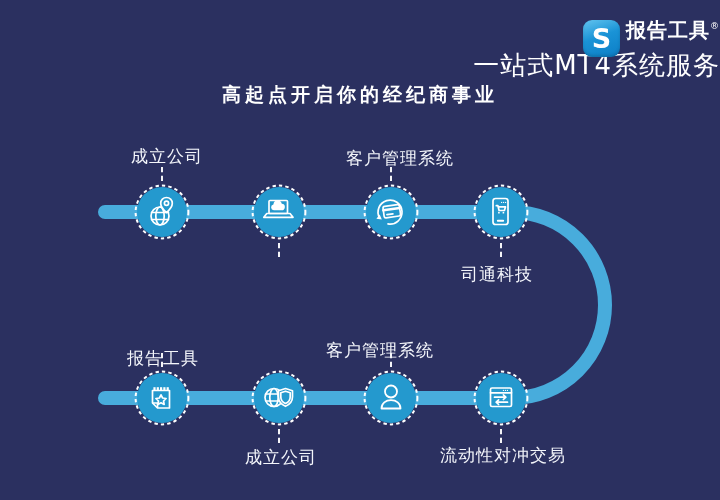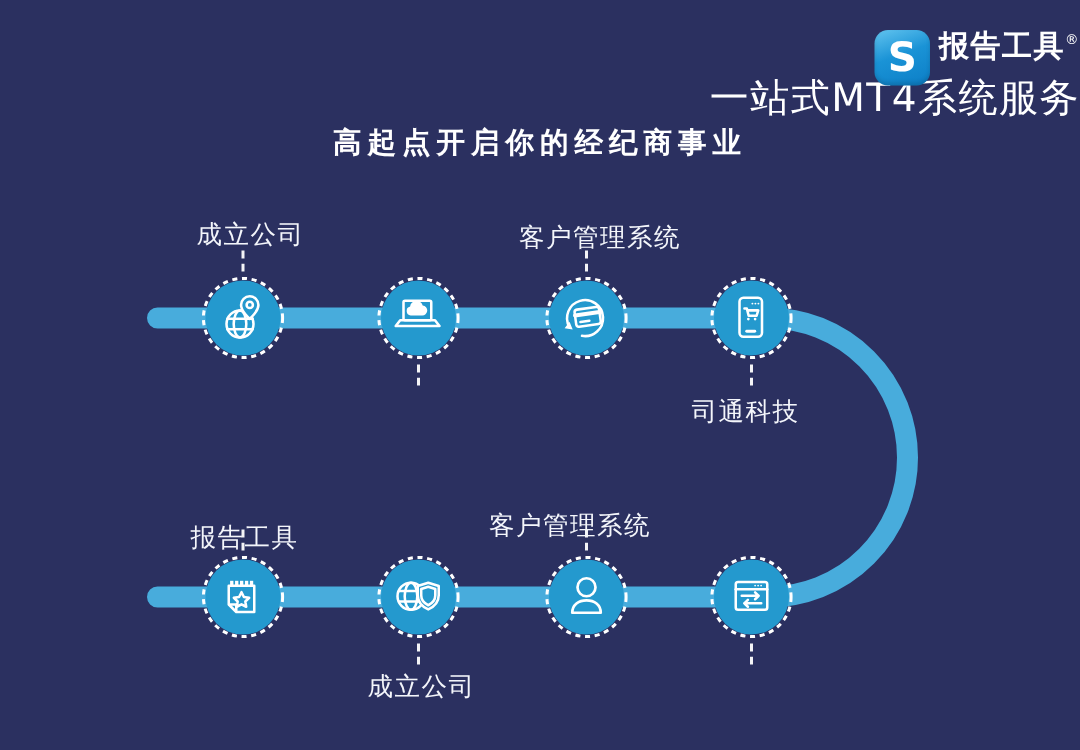--- a/index.html
+++ b/index.html
@@ -63,20 +63,21 @@
   <div class="connector" style="left:278px;top:429px;"></div>
   <div class="connector" style="left:390px;top:353px;"></div>
   <div class="connector" style="left:500px;top:429px;"></div>
 
   <div class="label" style="left:167px;top:145px;">成立公司</div>
   <div class="label" style="left:400px;top:147px;">客户管理系统</div>
   <div class="label" style="left:497px;top:263px;">司通科技</div>
   <div class="label" style="left:163px;top:331px;margin-top:16px;">报告工具</div>
   <div class="label" style="left:281px;top:446px;">成立公司</div>
   <div class="label" style="left:380px;top:339px;font-family:Liberation Serif, serif;">客户管理系统</div>
+  <div class="label" style="left:503px;top:444px;">流动性对冲交易</div>
 
   <svg class="node" style="left:131px;top:181px;" viewBox="0 0 62 62">
     <circle cx="31" cy="31" r="25" fill="#2499CE"></circle>
     <circle cx="31" cy="31" r="26.4" fill="none" stroke="#fff" stroke-width="2" stroke-dasharray="3.4 3.1"></circle>
     <g stroke="#fff" stroke-width="1.7" fill="none" stroke-linecap="round">
       <circle cx="29" cy="35" r="9"></circle>
       <ellipse cx="29" cy="35" rx="4.2" ry="9"></ellipse>
       <path d="M20.6 31.5h16.8M20.6 38.5h16.8"></path>
       <path d="M35.5 16.5a5.8 5.8 0 0 1 5.8 5.8c0 4.3-5.8 9.2-5.8 9.2s-5.8-4.9-5.8-9.2a5.8 5.8 0 0 1 5.8-5.8z" fill="#2499CE"></path>
       <circle cx="35.5" cy="22.3" r="2.1"></circle>

